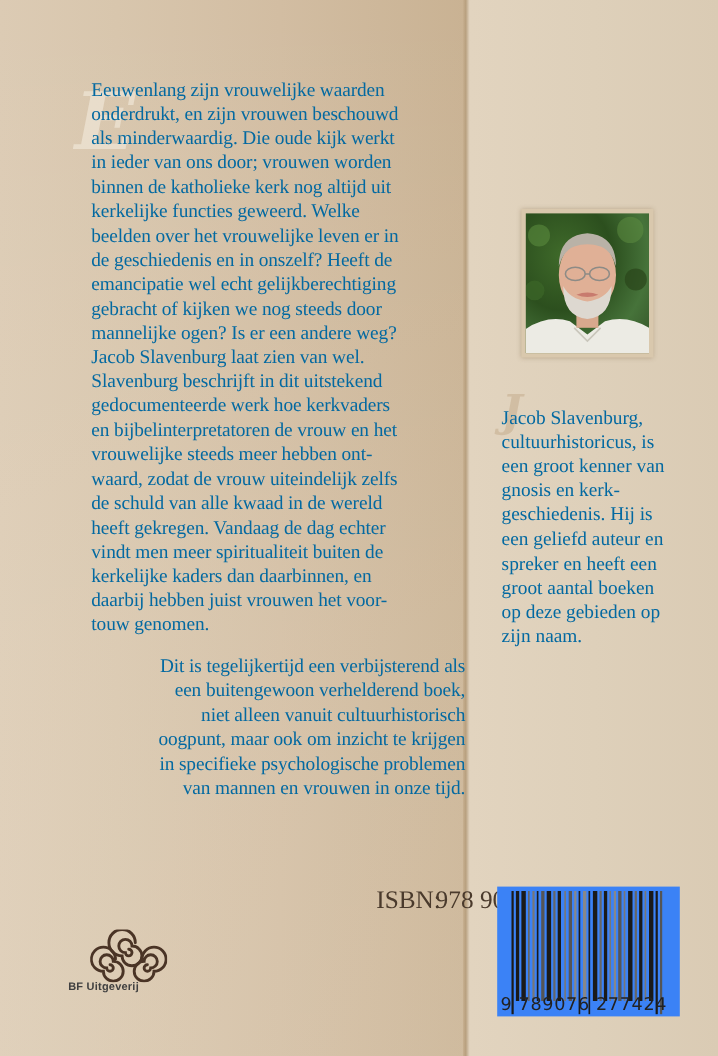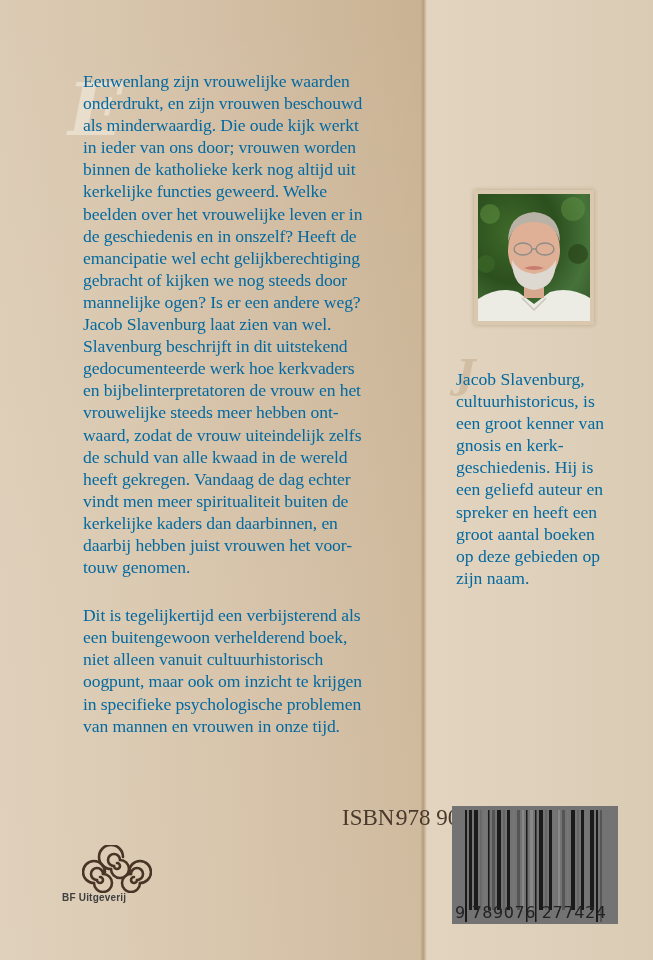--- a/index.html
+++ b/index.html
@@ -29,21 +29,21 @@
     color: rgba(245,238,226,0.55); line-height: 1;
   }
   .dropcap-main { left: 68px; top: 74px; font-size: 72px; }
   .dropcap-bio { left: 456px; top: 354px; font-size: 40px; color: rgba(190,165,130,0.45); }
 
   .blurb {
     position: absolute; left: 83px; top: 70px; width: 340px;
     color: #0369a1; font-size: 17.6px; line-height: 22.1px; letter-spacing: -0.1px;
   }
   .blurb p { margin: 0; white-space: pre-line; }
-  .blurb p + p { margin-top: 26px; }
+  .blurb p + p { margin-top: 16px; text-align: right; }
 
   .photo-frame {
     position: absolute; left: 474px; top: 190px; width: 120px; height: 135px;
     background: #d9c8ad; box-shadow: 0 0 4px rgba(120,95,60,0.35);
   }
   .photo {
     position: absolute; left: 4px; top: 4px; width: 112px; height: 127px; overflow: hidden;
     background: radial-gradient(ellipse at 30% 30%, #3f6a2a 0%, #2c4f1e 40%, #46733a 70%, #324f26 100%);
   }
   .bio {
@@ -51,21 +51,21 @@
     color: #0369a1; font-size: 17.6px; line-height: 22.1px; white-space: pre-line;
   }
   .isbn-block {
     position: absolute; left: 342px; top: 805px;
     color: #4a3a2c; font-size: 23px; line-height: 25px;
   }
   .isbn-row { display: flex; }
   .isbn-label { width: 54px; }
   .barcode {
     position: absolute; left: 452px; top: 806px; width: 166px; height: 118px;
-    background: #737373;
+    background: #3b82f6;
   }
   .barcode svg { position: absolute; left: 0; top: 0; }
   .barcode-digits {
     position: absolute; left: 3px; bottom: 2px;
     font-family: "DejaVu Sans", sans-serif; font-size: 16px; color: #222; letter-spacing: 0.6px;
     background: transparent;
   }
   .logo {
     position: absolute; left: 82px; top: 845px; width: 70px; height: 80px;
   }

